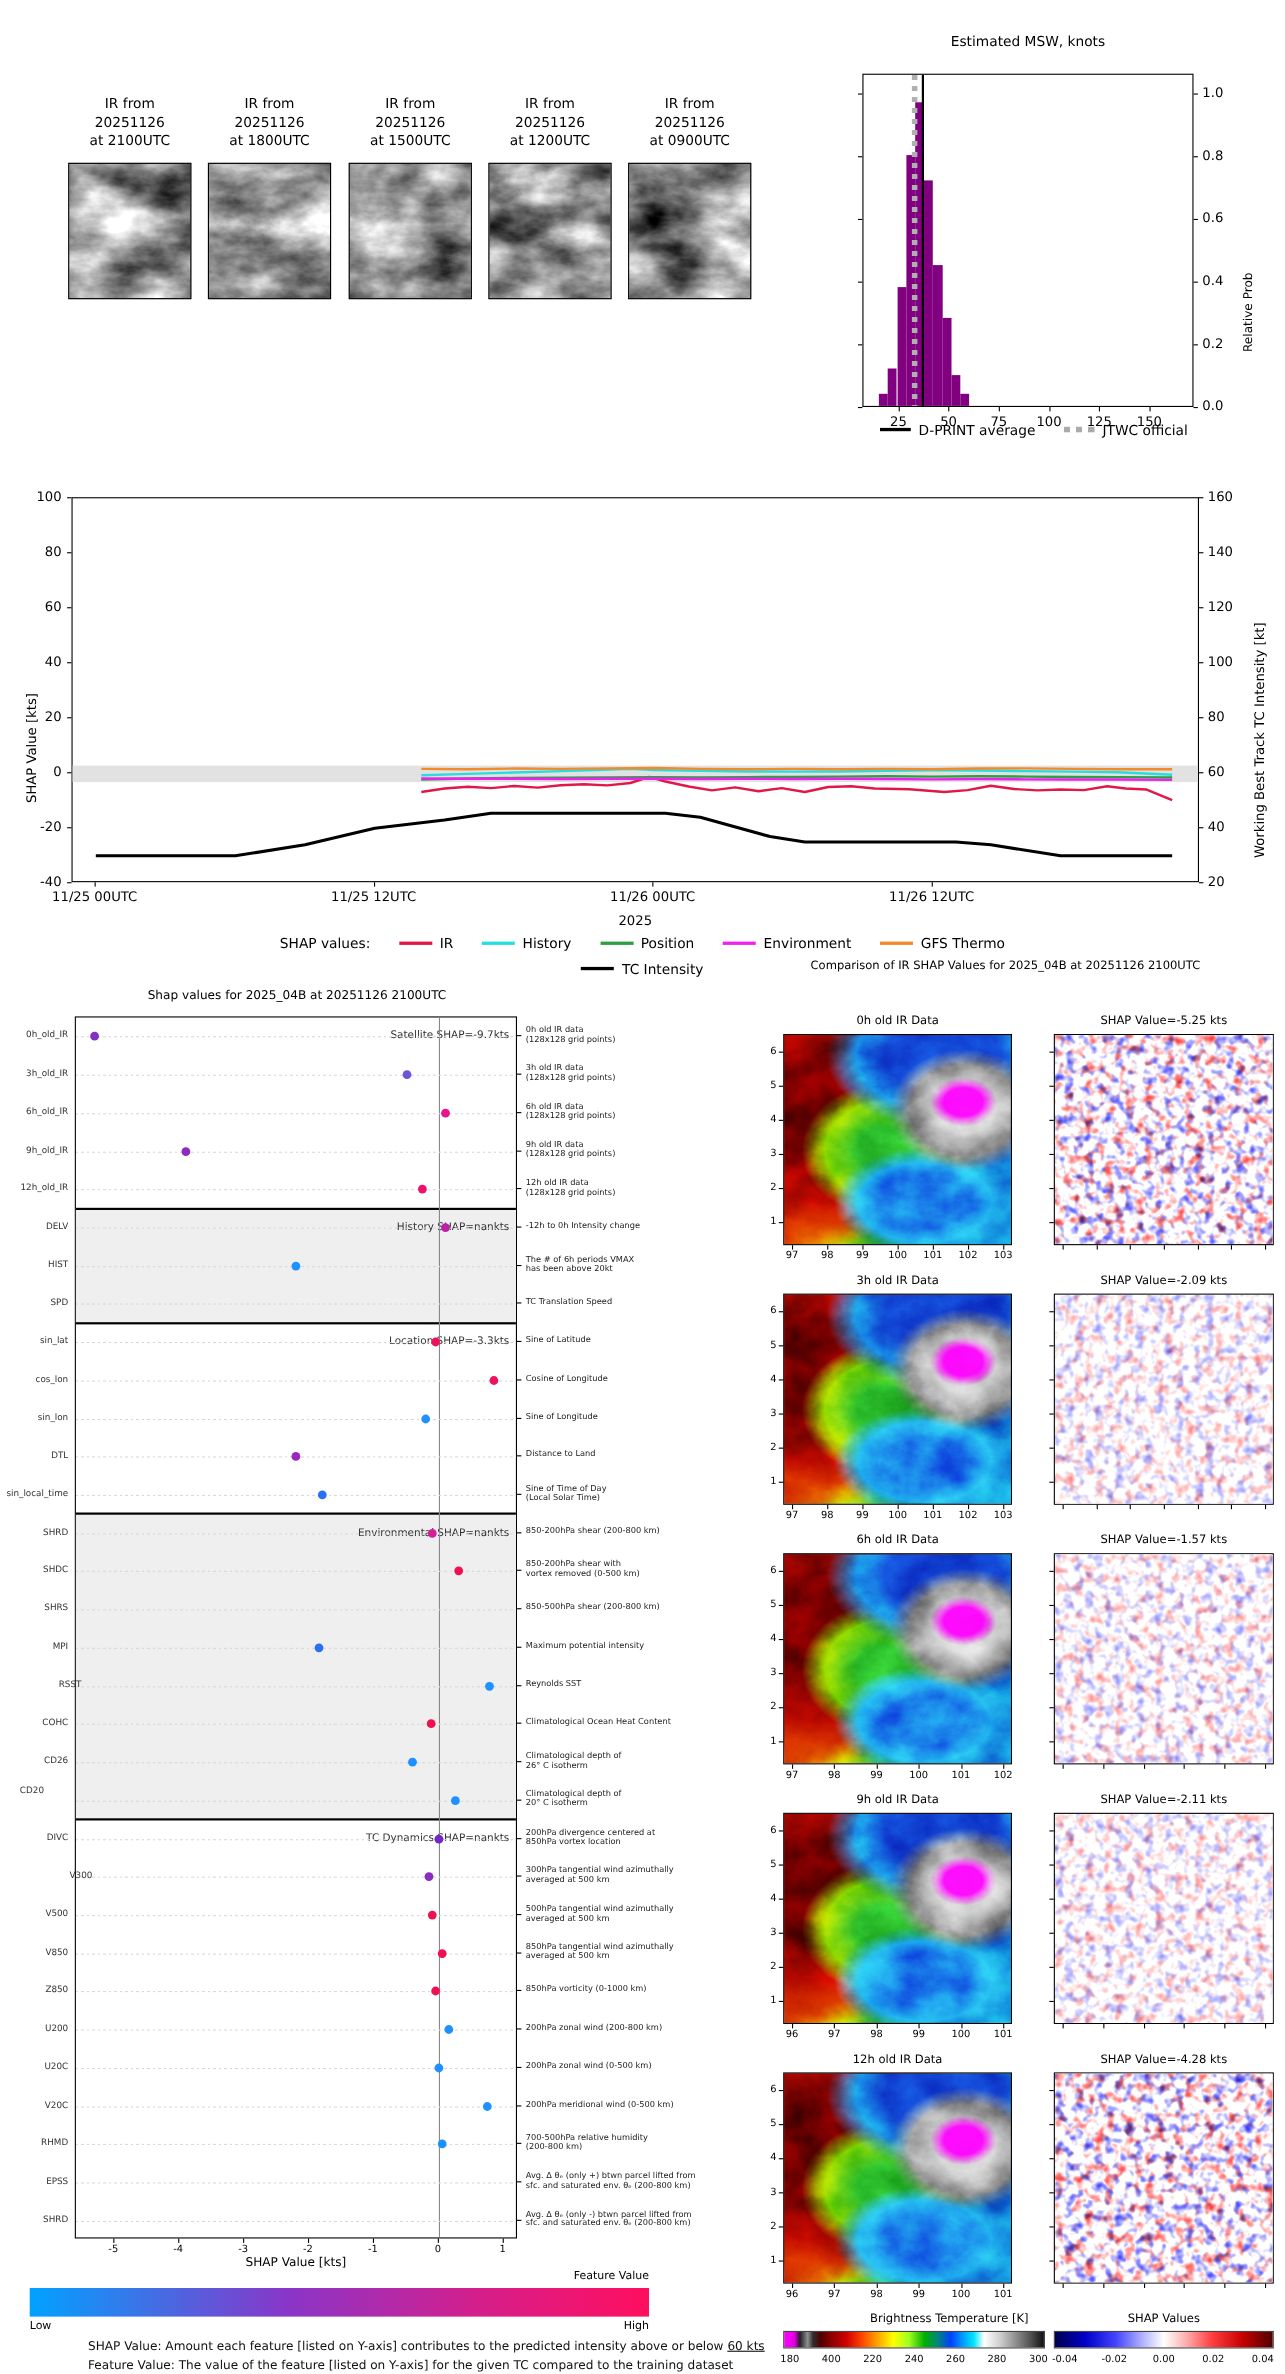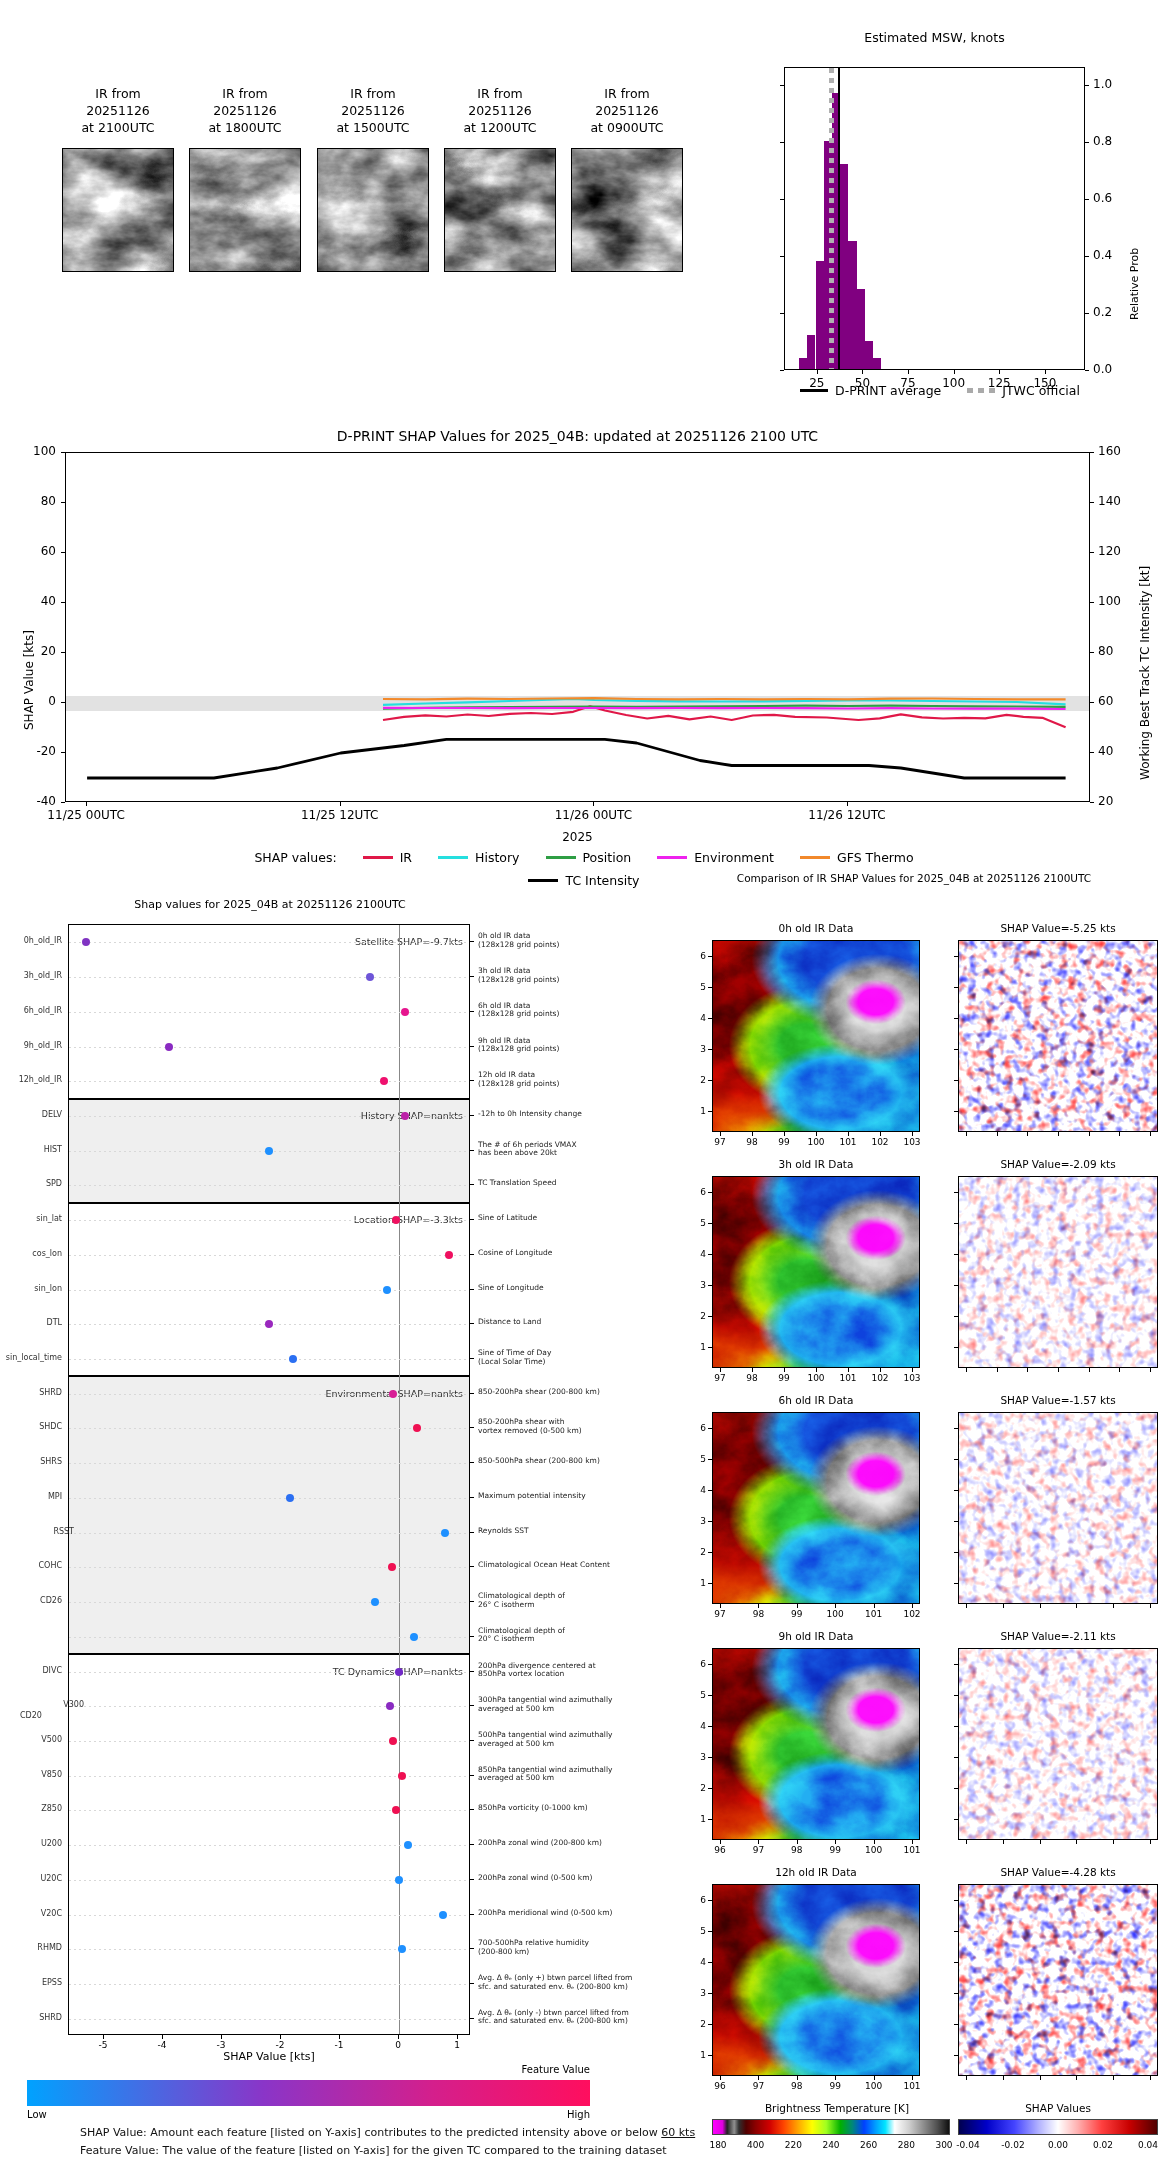--- a/index.html
+++ b/index.html
@@ -152,21 +152,20 @@
       <div class="legend-item" style="">
         <span class="lswatch" style="background:#000000;height:2.5px;width:28px;"></span>
         <span>D-PRINT average</span>
       </div>
       <div class="legend-item" style="">
         <span class="lswatch" style="width:28px;height:5px;background:repeating-linear-gradient(to right,#aaaaaa 0 6px,transparent 6px 11px);"></span>
         <span>JTWC official</span>
       </div>
     </div>
 
-  <div class="abs ctr" style="left:65px;top:428px;width:1025px;font-size:14px;">D-PRINT SHAP Values for 2025_04B: updated at 20251126 2100 UTC</div>
   <div class="abs plot-box" id="midplot" style="left:65px;top:452px;width:1025px;height:350px;">
       <div style="position: absolute; left: 0px; right: 0px; top: 242.5px; height: 15px; background: rgb(226, 226, 226);"></div>
       <div style="position: absolute; inset: 0px;">
         <svg width="1025" height="350" viewBox="0 0 1025 350">
           <polyline points="317.0,267.0 338.1,263.8 359.3,262.3 380.4,263.5 401.5,261.5 422.7,263.0 443.8,260.8 464.9,260.0 486.1,261.0 507.2,258.8 524.1,253.3 538.9,257.5 560.1,262.0 581.2,265.5 602.3,262.8 623.5,266.3 644.6,263.5 665.7,267.0 686.9,262.5 708.0,261.8 729.1,263.8 760.8,264.5 792.5,267.0 813.7,265.3 834.8,261.3 855.9,264.3 877.1,265.5 898.2,264.8 919.3,265.3 940.5,261.8 957.4,263.8 976.4,264.8 999.6,274.3" fill="none" stroke="#E01848" stroke-width="2.2" stroke-linejoin="round"></polyline>
           <polyline points="317.0,251.8 359.3,250.5 401.5,249.3 443.8,248.0 475.5,247.0 507.2,246.0 528.4,247.0 570.6,247.8 612.9,248.3 655.2,248.5 697.4,248.3 739.7,247.8 782.0,247.3 824.2,247.5 866.5,248.0 908.8,248.5 951.0,249.0 999.6,251.3" fill="none" stroke="#25DFDF" stroke-width="2.2" stroke-linejoin="round"></polyline>
           <polyline points="317.0,255.7 359.3,254.8 401.5,254.3 443.8,254.0 486.1,253.8 528.4,253.5 570.6,253.8 612.9,253.5 655.2,253.3 697.4,253.0 739.7,252.7 782.0,253.0 824.2,252.7 866.5,253.0 908.8,253.3 951.0,253.5 999.6,253.8" fill="none" stroke="#2E9E44" stroke-width="2.2" stroke-linejoin="round"></polyline>
           <polyline points="317.0,254.8 359.3,255.0 401.5,255.0 443.8,255.2 486.1,255.0 528.4,255.0 570.6,255.2 612.9,255.0 655.2,255.2 697.4,255.0 739.7,255.2 782.0,255.5 824.2,255.2 866.5,255.5 908.8,255.7 951.0,255.7 999.6,256.0" fill="none" stroke="#EE22EE" stroke-width="2.2" stroke-linejoin="round"></polyline>
           <polyline points="317.0,246.0 359.3,246.3 401.5,245.7 443.8,246.0 486.1,245.5 528.4,245.2 570.6,246.0 612.9,246.3 655.2,246.0 697.4,246.3 739.7,246.0 782.0,246.3 824.2,245.7 866.5,245.5 908.8,246.0 951.0,246.3 999.6,246.3" fill="none" stroke="#F2892B" stroke-width="2.2" stroke-linejoin="round"></polyline>
           <polyline points="21.1,325.0 147.9,325.0 211.3,315.0 274.7,300.0 338.1,292.5 380.4,286.3 538.9,286.3 570.6,290.0 634.0,307.5 665.7,312.5 803.1,312.5 834.8,315.0 898.2,325.0 999.6,325.0" fill="none" stroke="#000000" stroke-width="2.8" stroke-linejoin="round"></polyline>
@@ -386,21 +385,21 @@
       <div class="abs dp-row-label" style="left: 0px; top: 1526.6px; width: 62px; margin-left: 12px;">RSST</div>
       <div class="small-tick abs" style="left: 470px; top: 1531.6px; width: 4px; height: 1px;"></div>
       <div class="abs dp-desc" style="left: 478px; top: 1526.6px; width: 170px;">Reynolds SST</div>
       <div class="abs dp-row-label" style="left: 0px; top: 1561.3px; width: 62px;">COHC</div>
       <div class="small-tick abs" style="left: 470px; top: 1566.3px; width: 4px; height: 1px;"></div>
       <div class="abs dp-desc" style="left: 478px; top: 1561.3px; width: 170px;">Climatological Ocean Heat Content</div>
       <div class="abs dp-row-label" style="left: 0px; top: 1596px; width: 62px;">CD26</div>
       <div class="small-tick abs" style="left: 470px; top: 1601px; width: 4px; height: 1px;"></div>
       <div class="abs dp-desc" style="left: 478px; top: 1592px; width: 170px;">Climatological depth of
 26° C isotherm</div>
-      <div class="abs dp-row-label" style="left: 0px; top: 1711px; width: 62px; text-align: center;">CD20</div>
+      <div class="abs dp-row-label" style="left: 0px; top: 1623px; width: 40px;">CD20</div>
       <div class="small-tick abs" style="left: 470px; top: 1635.7px; width: 4px; height: 1px;"></div>
       <div class="abs dp-desc" style="left: 478px; top: 1626.7px; width: 170px;">Climatological depth of
 20° C isotherm</div>
       <div class="abs dp-row-label" style="left: 0px; top: 1665.5px; width: 62px;">DIVC</div>
       <div class="small-tick abs" style="left: 470px; top: 1670.5px; width: 4px; height: 1px;"></div>
       <div class="abs dp-desc" style="left: 478px; top: 1661.5px; width: 170px;">200hPa divergence centered at
 850hPa vortex location</div>
       <div class="abs dp-row-label" style="left: 0px; top: 1700.2px; width: 84px;">V300</div>
       <div class="small-tick abs" style="left: 470px; top: 1705.2px; width: 4px; height: 1px;"></div>
       <div class="abs dp-desc" style="left: 478px; top: 1696.2px; width: 170px;">300hPa tangential wind azimuthally
@@ -807,21 +806,21 @@
       <div class="abs ctr cmp-tick" style="left: 821.2px; top: 2081px; width: 28px;">99</div>
       <div class="small-tick abs" style="left: 1076.4px; top: 2076px; width: 1px; height: 4px;"></div>
       <div class="small-tick abs" style="left: 873.6px; top: 2076px; width: 1px; height: 4px;"></div>
       <div class="abs ctr cmp-tick" style="left: 859.6px; top: 2081px; width: 28px;">100</div>
       <div class="small-tick abs" style="left: 1113.2px; top: 2076px; width: 1px; height: 4px;"></div>
       <div class="small-tick abs" style="left: 912px; top: 2076px; width: 1px; height: 4px;"></div>
       <div class="abs ctr cmp-tick" style="left: 898px; top: 2081px; width: 28px;">101</div>
       <div class="small-tick abs" style="left: 1150px; top: 2076px; width: 1px; height: 4px;"></div>
     </div>
 
-  <div class="abs ctr cmp-title" style="left:718px;top:2102px;width:238px;">Brightness Temperature [K]</div>
+  <div class="abs ctr cmp-title" style="left:744px;top:2102px;width:238px;">Brightness Temperature [K]</div>
   <div class="abs cbar" id="btbar" style="left: 712px; top: 2119px; width: 238px; height: 16px; background: linear-gradient(90deg, rgb(255, 0, 255) 0%, rgb(224, 0, 224) 4%, rgb(32, 32, 32) 6%, rgb(144, 144, 144) 9%, rgb(48, 48, 48) 11%, rgb(80, 0, 0) 14%, rgb(139, 0, 0) 18%, rgb(208, 0, 0) 24%, rgb(255, 69, 0) 30%, rgb(255, 165, 0) 36%, rgb(255, 255, 0) 42%, rgb(160, 255, 32) 48%, rgb(0, 176, 0) 54%, rgb(0, 136, 120) 59%, rgb(0, 64, 255) 64%, rgb(0, 160, 255) 69%, rgb(0, 229, 255) 73%, rgb(255, 255, 255) 77%, rgb(208, 208, 208) 83%, rgb(144, 144, 144) 89%, rgb(80, 80, 80) 95%, rgb(16, 16, 16) 100%);"></div>
   <div class="abs" id="btticks">
       <div class="abs ctr cmp-tick" style="left: 702px; top: 2140px; width: 32px;">180</div>
       <div class="abs ctr cmp-tick" style="left: 739.7px; top: 2140px; width: 32px;">400</div>
       <div class="abs ctr cmp-tick" style="left: 777.3px; top: 2140px; width: 32px;">220</div>
       <div class="abs ctr cmp-tick" style="left: 815px; top: 2140px; width: 32px;">240</div>
       <div class="abs ctr cmp-tick" style="left: 852.7px; top: 2140px; width: 32px;">260</div>
       <div class="abs ctr cmp-tick" style="left: 890.3px; top: 2140px; width: 32px;">280</div>
       <div class="abs ctr cmp-tick" style="left: 928px; top: 2140px; width: 32px;">300</div>
     </div>

